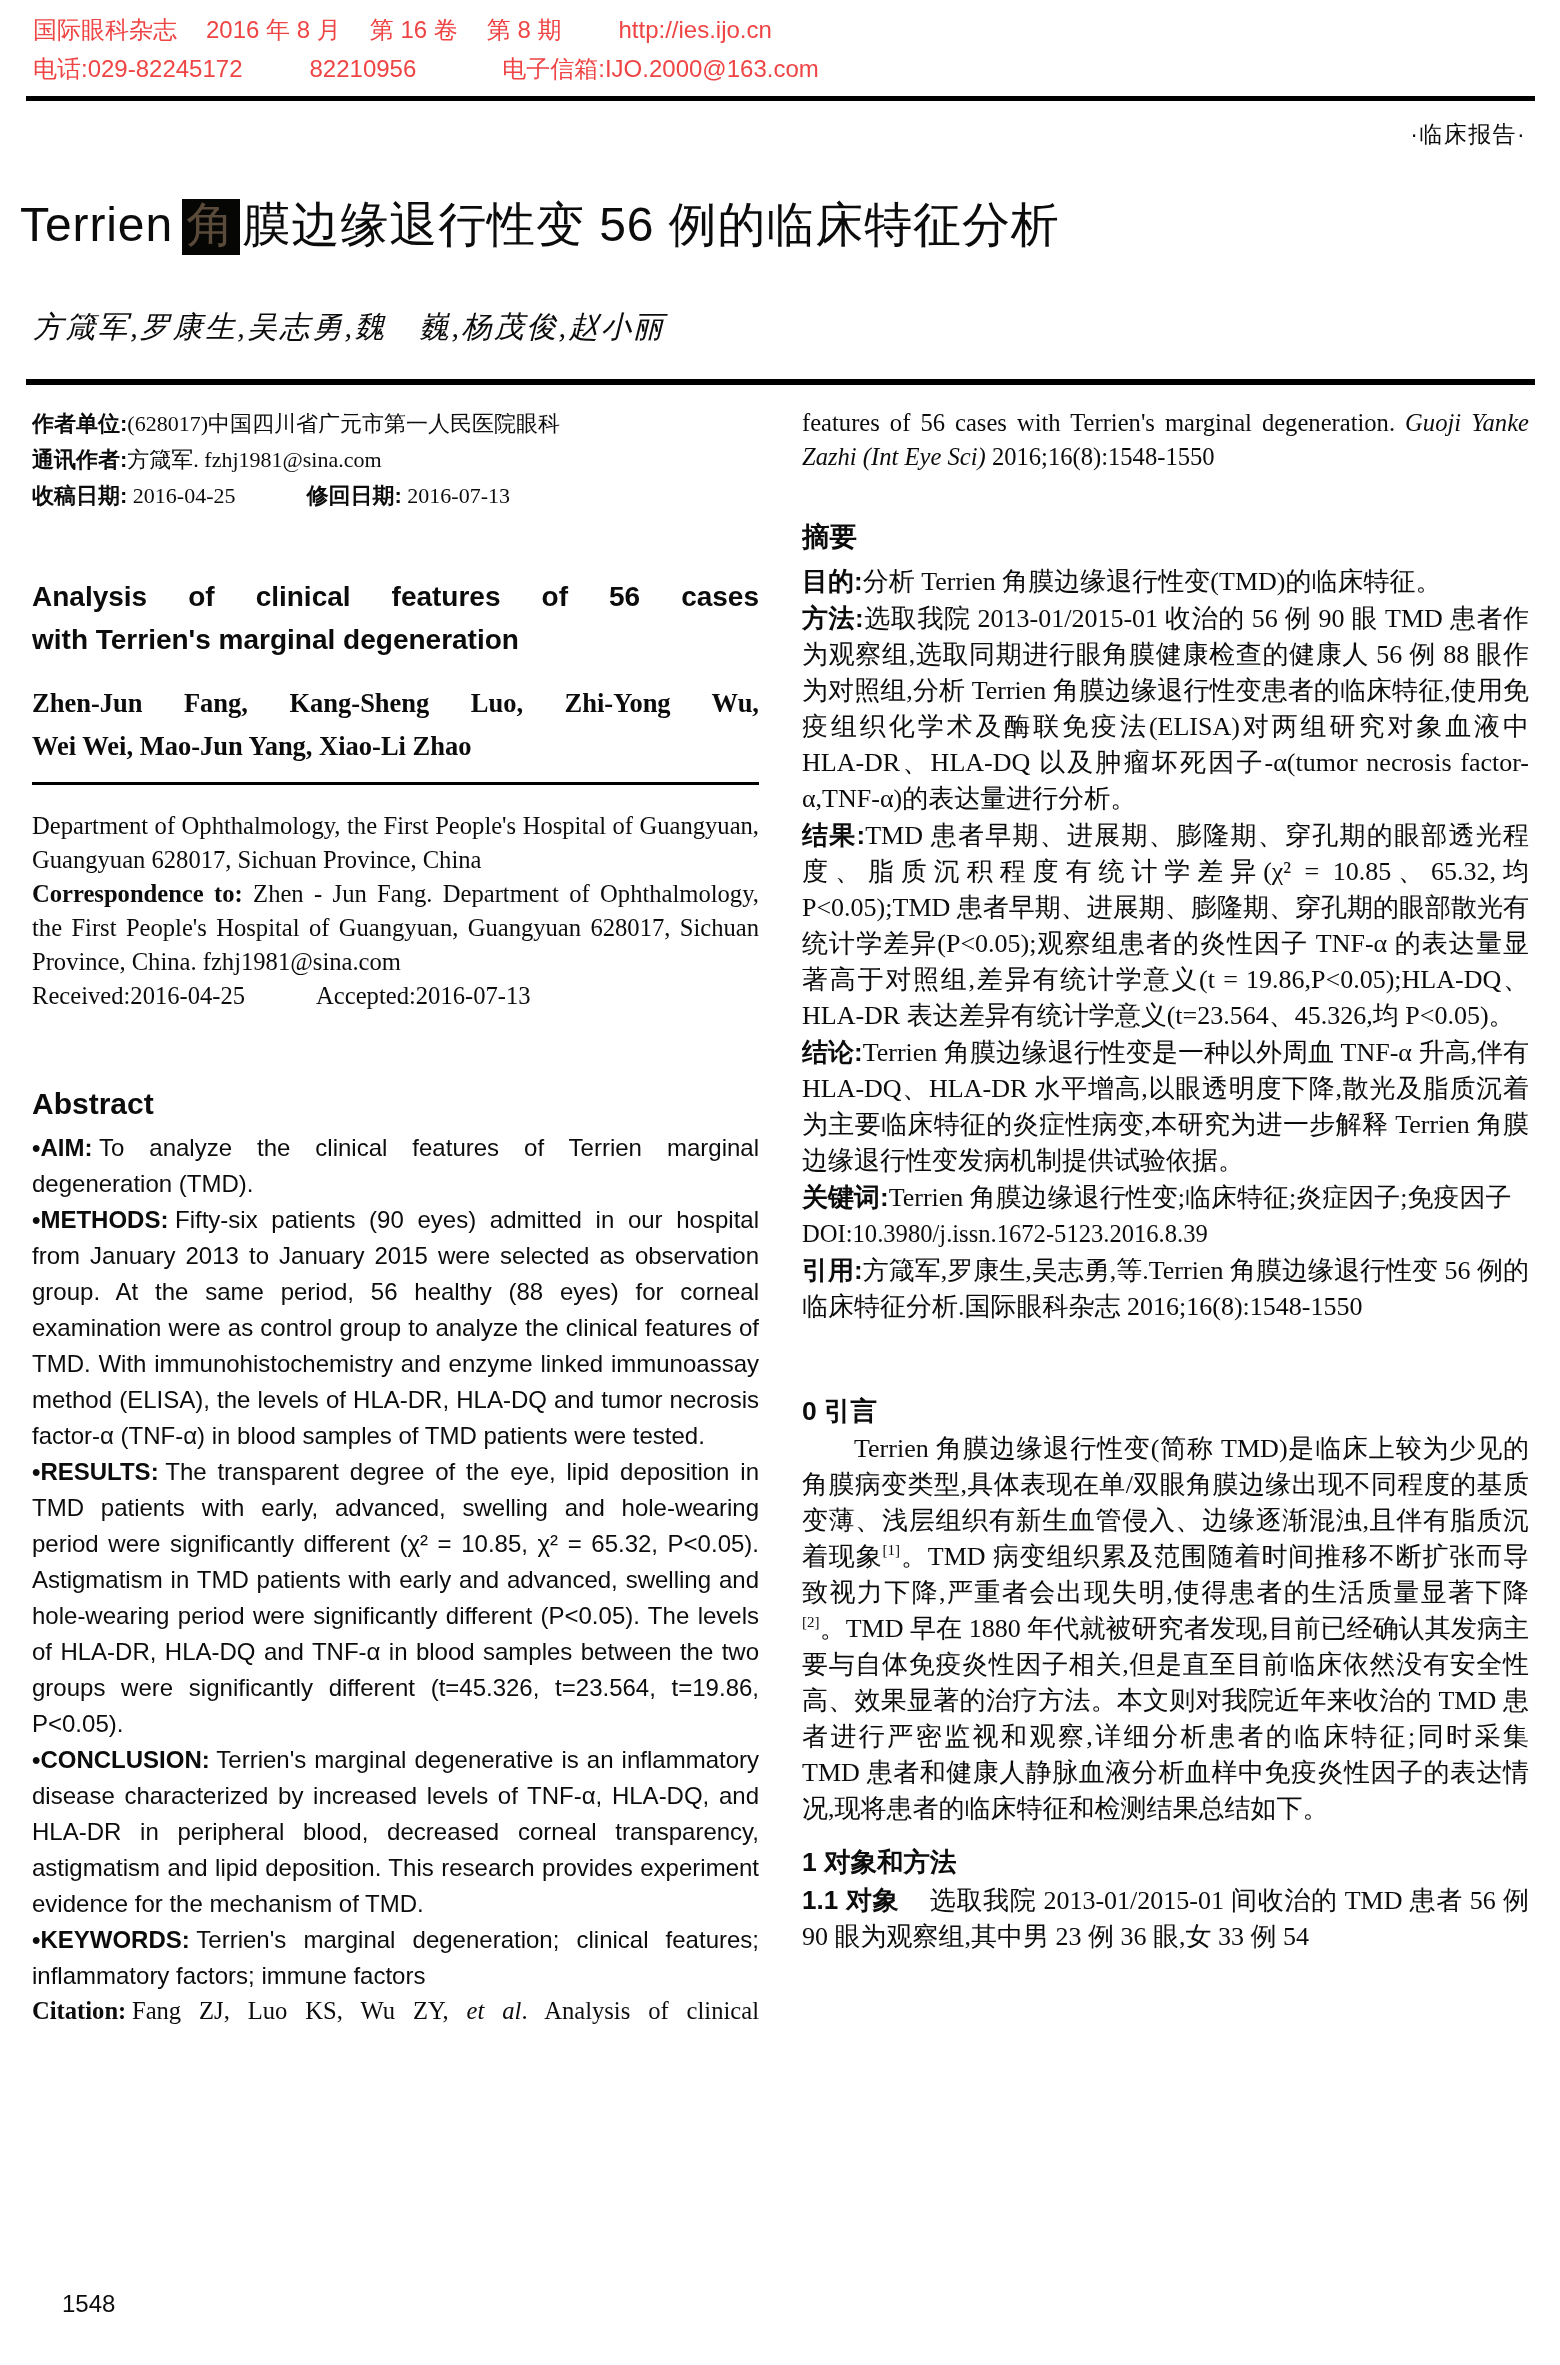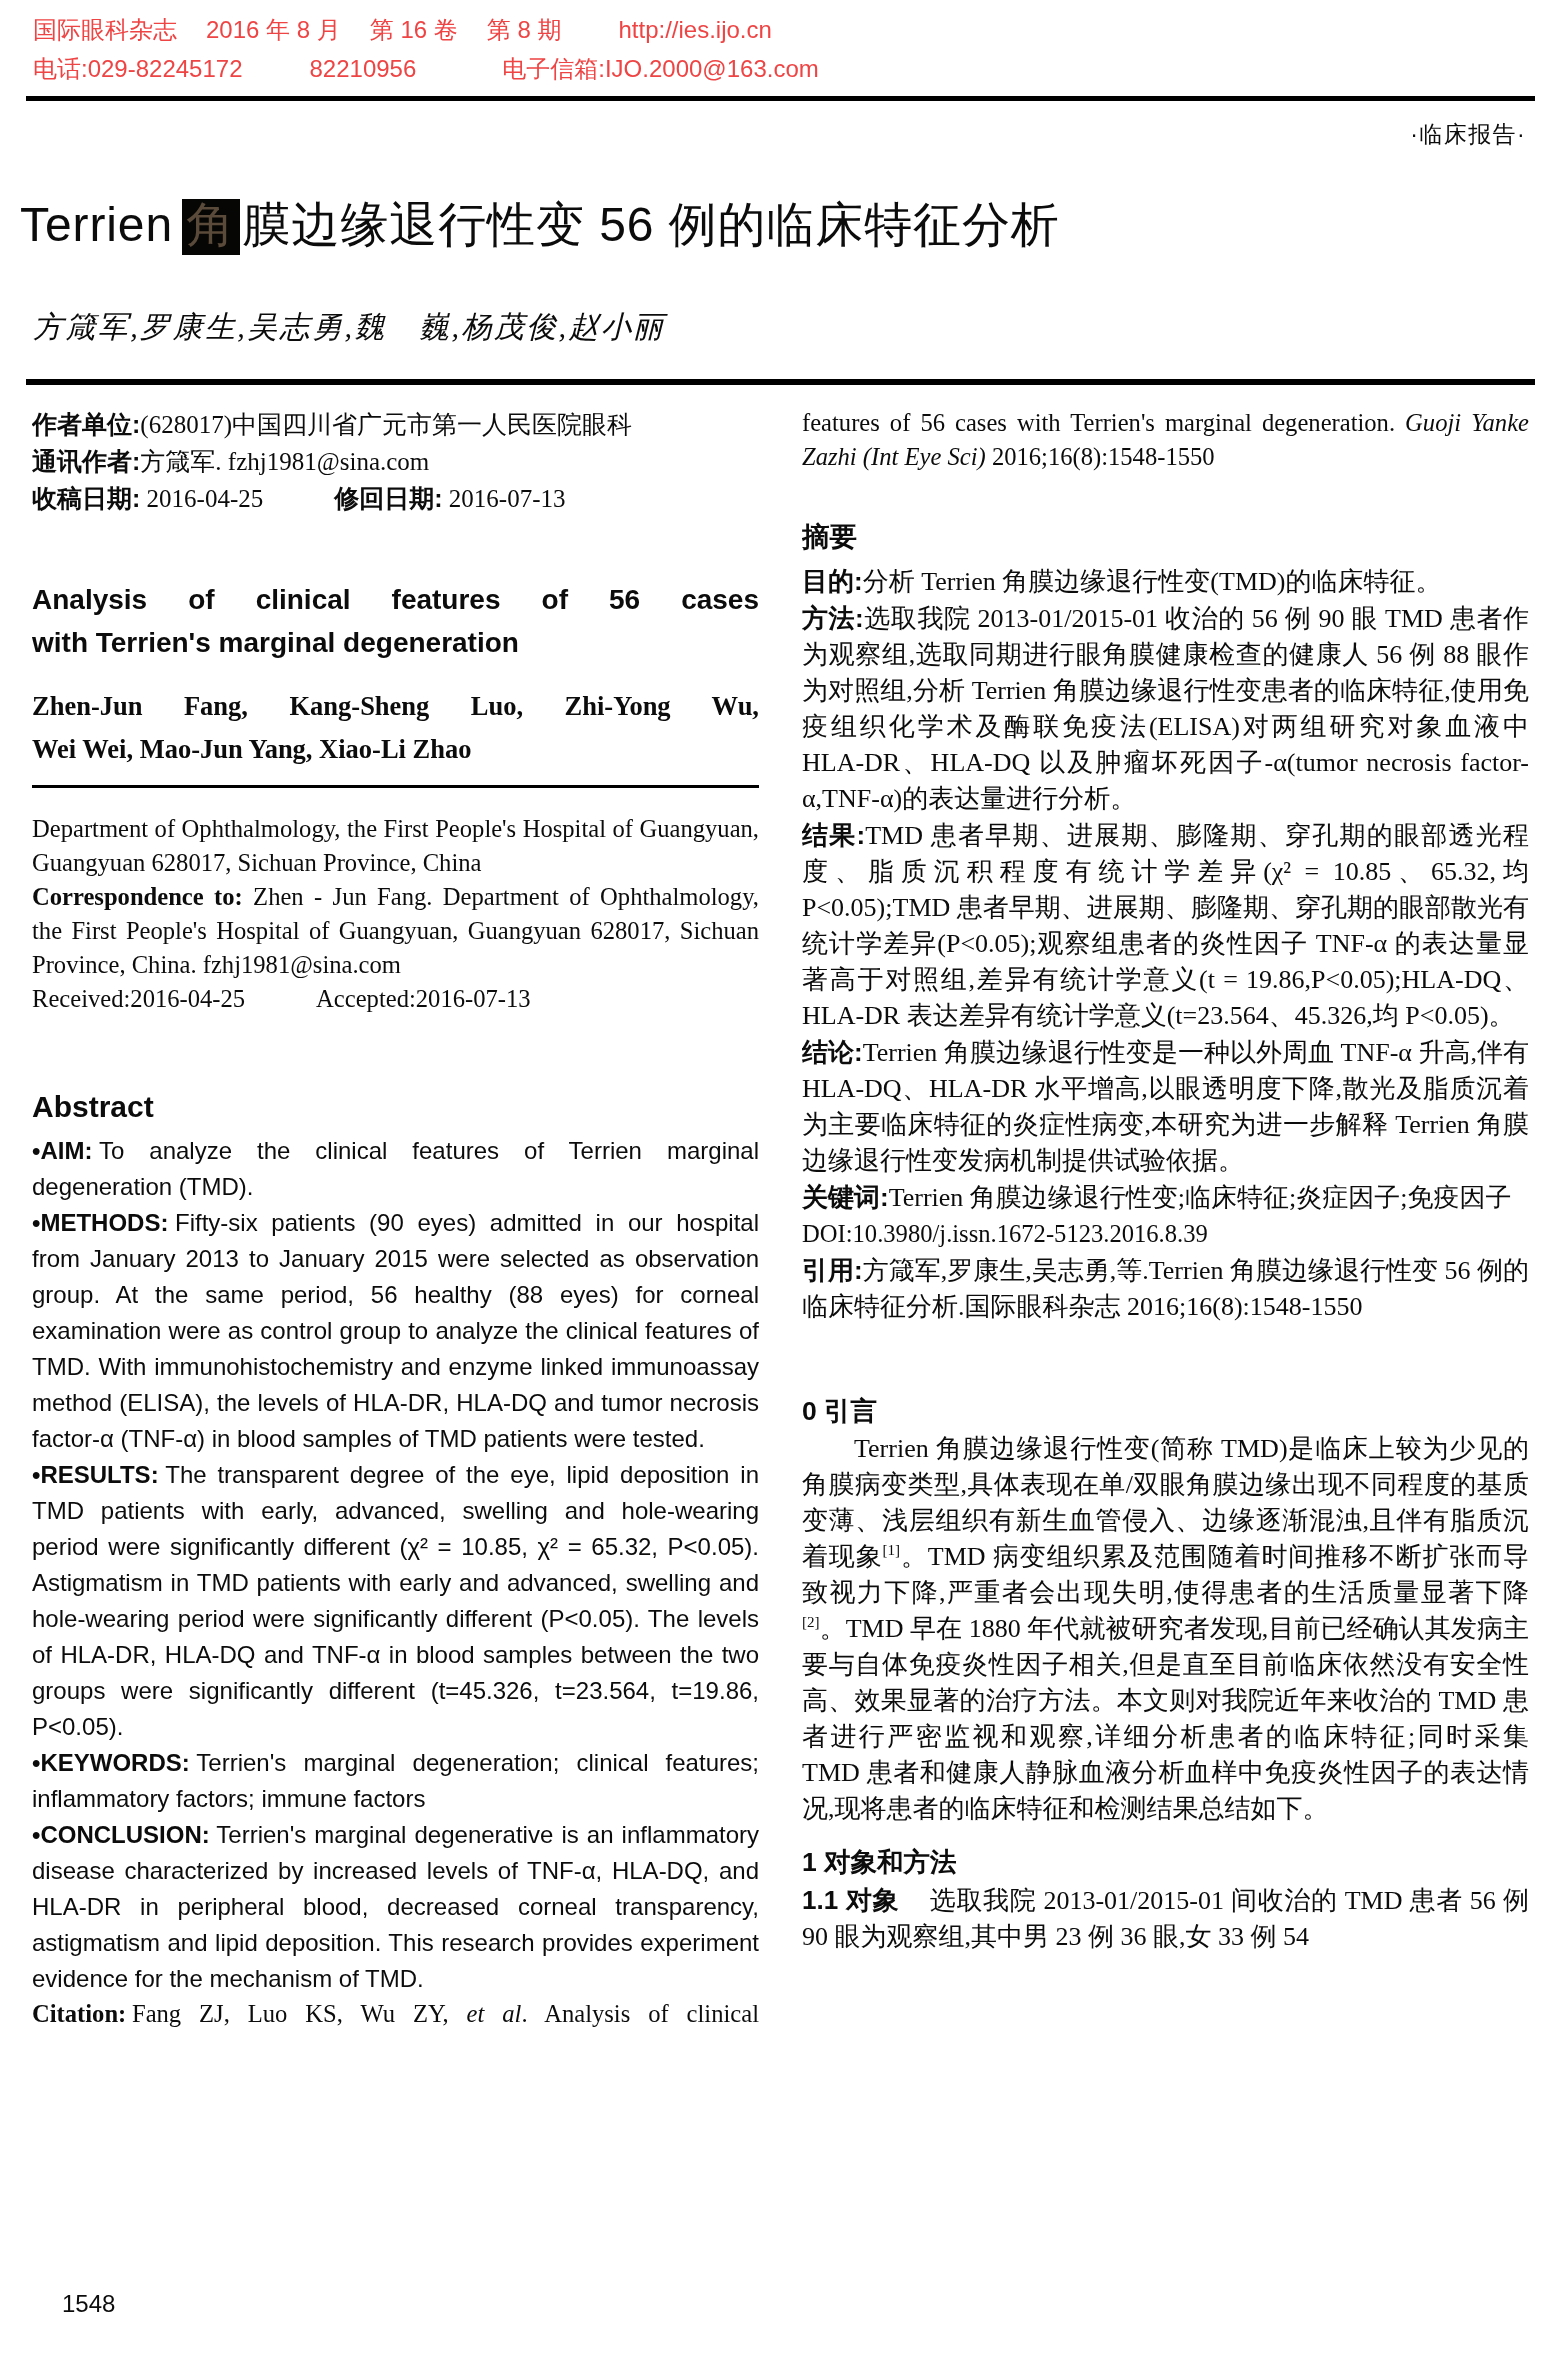--- a/index.html
+++ b/index.html
@@ -36,21 +36,21 @@
   .col.left{left:32px;}
   .col.right{left:802px;}
   .col p{margin:0;}
   .lbl{font-family:"Liberation Sans","DejaVu Sans",sans-serif;font-weight:bold;}
   .gap{display:inline-block;width:71px;}
   .sp2{display:inline-block;width:30px;}
   i{font-style:italic;}
   sup{font-size:58%;vertical-align:super;line-height:0;}
 
   
-  .affil{font-size:25px;}
+  .affil{font-size:22px;}
   .entitle{margin-top:61px;font-family:"Liberation Sans","DejaVu Sans",sans-serif;
            font-weight:bold;font-size:28px;line-height:43px;}
   .entitle .l1{text-align:justify;text-align-last:justify;}
   .enauthors{margin-top:21px;font-weight:bold;font-size:26.5px;line-height:43px;}
   .enauthors .l1{text-align:justify;text-align-last:justify;}
   .colrule{margin-top:14px;height:3.3px;background:#000;}
   .dept{margin-top:24px;font-size:24.6px;line-height:34px;}
   .dept .lbl-serif{font-weight:bold;}
   .abstract-h{margin:71px 0 0 0;font-family:"Liberation Sans","DejaVu Sans",sans-serif;
               font-weight:bold;font-size:30px;line-height:40px;text-align:left;}
@@ -127,22 +127,22 @@
       <p><span class="lbl-serif">Correspondence to:</span> <span>Zhen - Jun Fang. Department of Ophthalmology, the First People's Hospital of Guangyuan, Guangyuan 628017, Sichuan Province, China. fzhj1981@sina.com</span></p>
       <p><span>Received:</span><span>2016-04-25</span><span class="gap"></span><span>Accepted:</span><span>2016-07-13</span></p>
     </div>
 
     <h2 class="abstract-h">Abstract</h2>
 
     <div class="enabs">
       <p><span class="lbl">•AIM:</span><span>To analyze the clinical features of Terrien marginal degeneration (TMD).</span></p>
       <p><span class="lbl">•METHODS:</span><span>Fifty-six patients (90 eyes) admitted in our hospital from January 2013 to January 2015 were selected as observation group. At the same period, 56 healthy (88 eyes) for corneal examination were as control group to analyze the clinical features of TMD. With immunohistochemistry and enzyme linked immunoassay method (ELISA), the levels of HLA-DR, HLA-DQ and tumor necrosis factor-α (TNF-α) in blood samples of TMD patients were tested.</span></p>
       <p><span class="lbl">•RESULTS:</span><span>The transparent degree of the eye, lipid deposition in TMD patients with early, advanced, swelling and hole-wearing period were significantly different (χ² = 10.85, χ² = 65.32, P&lt;0.05). Astigmatism in TMD patients with early and advanced, swelling and hole-wearing period were significantly different (P&lt;0.05). The levels of HLA-DR, HLA-DQ and TNF-α in blood samples between the two groups were significantly different (t=45.326, t=23.564, t=19.86, P&lt;0.05).</span></p>
+      <p><span class="lbl">•CONCLUSION:</span><span>Terrien's marginal degenerative is an inflammatory disease characterized by increased levels of TNF-α, HLA-DQ, and HLA-DR in peripheral blood, decreased corneal transparency, astigmatism and lipid deposition. This research provides experiment evidence for the mechanism of TMD.</span></p>
       <p><span class="lbl">•KEYWORDS:</span><span>Terrien's marginal degeneration; clinical features; inflammatory factors; immune factors</span></p>
-      <p><span class="lbl">•CONCLUSION:</span><span>Terrien's marginal degenerative is an inflammatory disease characterized by increased levels of TNF-α, HLA-DQ, and HLA-DR in peripheral blood, decreased corneal transparency, astigmatism and lipid deposition. This research provides experiment evidence for the mechanism of TMD.</span></p>
     </div>
 
     <p class="cit"><span class="lbl">Citation:</span><span>Fang ZJ, Luo KS, Wu ZY, </span><i>et al</i><span>. Analysis of clinical</span></p>
   </div>
 
   <div class="col right">
 
     <p class="citcont"><span>features of 56 cases with Terrien's marginal degeneration. </span><i>Guoji Yanke Zazhi (Int Eye Sci)</i><span> 2016;16(8):1548-1550</span></p>
 
     <h2 class="zh-h">摘要</h2>

